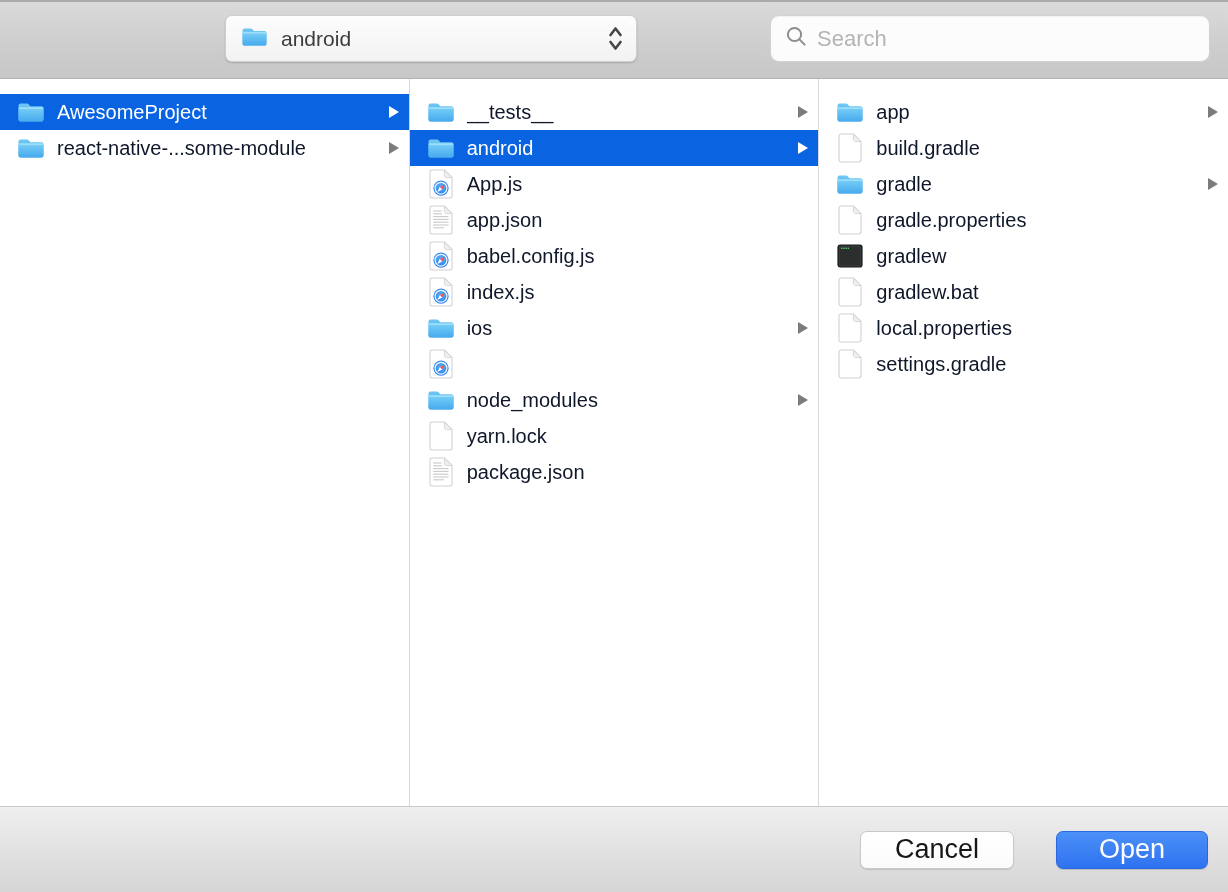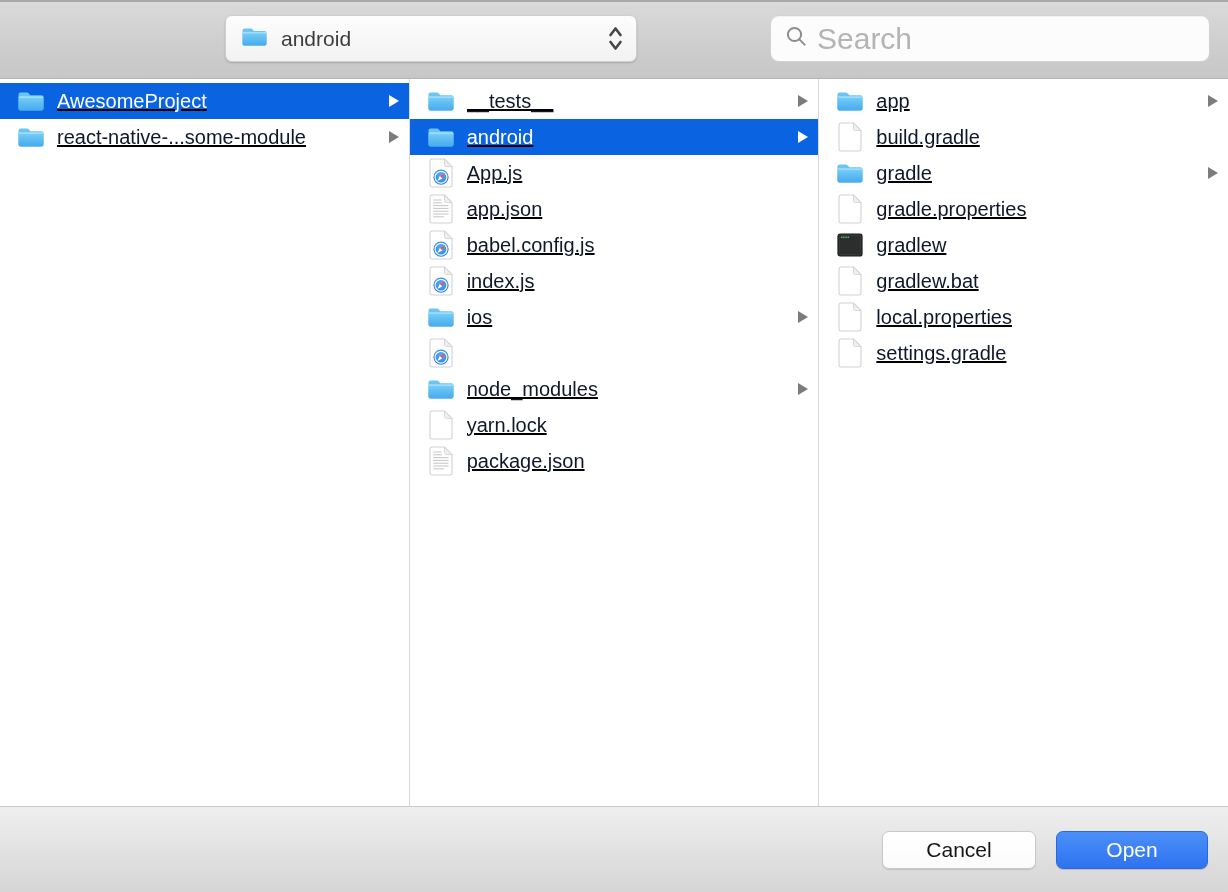--- a/index.html
+++ b/index.html
@@ -41,28 +41,28 @@
     background: #fcfcfc;
     border: 1px solid #d2d2d2;
     border-radius: 9px;
     box-shadow: inset 0 1px 1px rgba(0,0,0,0.04);
     display: flex; align-items: center;
     padding: 0 12px 0 14px;
   }
   .search-field input {
     border: none; outline: none; background: transparent;
     font-family: "Liberation Sans", sans-serif;
-    font-size: 30px; color: #3c3c3c;
+    font-size: 22px; color: #3c3c3c;
     margin-left: 9px; flex: 1; min-width: 0;
   }
   .search-field input::placeholder { color: #b4b4b4; opacity: 1; }
 
   
   .columns { flex: 1; display: flex; background: #fff; min-height: 0; }
-  .column { flex: 1; min-width: 0; overflow: hidden; padding-top: 4px; text-decoration: underline; }
+  .column { flex: 1; min-width: 0; overflow: hidden; padding-top: 15px; }
   .column.divided { border-right: 1px solid #d8d8d8; }
 
   .row {
     height: 36px; display: flex; align-items: center;
     padding: 0 10px 0 16px;
     cursor: default;
   }
   .row .icon {
     width: 30px; flex: none;
     display: flex; align-items: center; justify-content: center;
@@ -87,23 +87,24 @@
   .footer {
     flex: none; height: 86px;
     border-top: 1px solid #c8c8c8;
     background: linear-gradient(180deg, #efefef, #d5d5d5);
     display: flex; align-items: center; justify-content: flex-end;
     padding-right: 20px; gap: 20px;
   }
   .btn {
     height: 38px; border-radius: 7px;
     font-family: "Liberation Sans", sans-serif;
-    font-size: 21px;
+    font-size: 27px;
     display: flex; align-items: center; justify-content: center;
     cursor: default;
+    margin-left: 22px;
   }
   .btn-cancel {
     width: 154px;
     background: linear-gradient(180deg, #ffffff, #fbfbfb);
     border: 1px solid #c9c9c9;
     box-shadow: 0 1px 1px rgba(0,0,0,0.12);
     color: #161616;
   }
   .btn-open {
     width: 152px;

